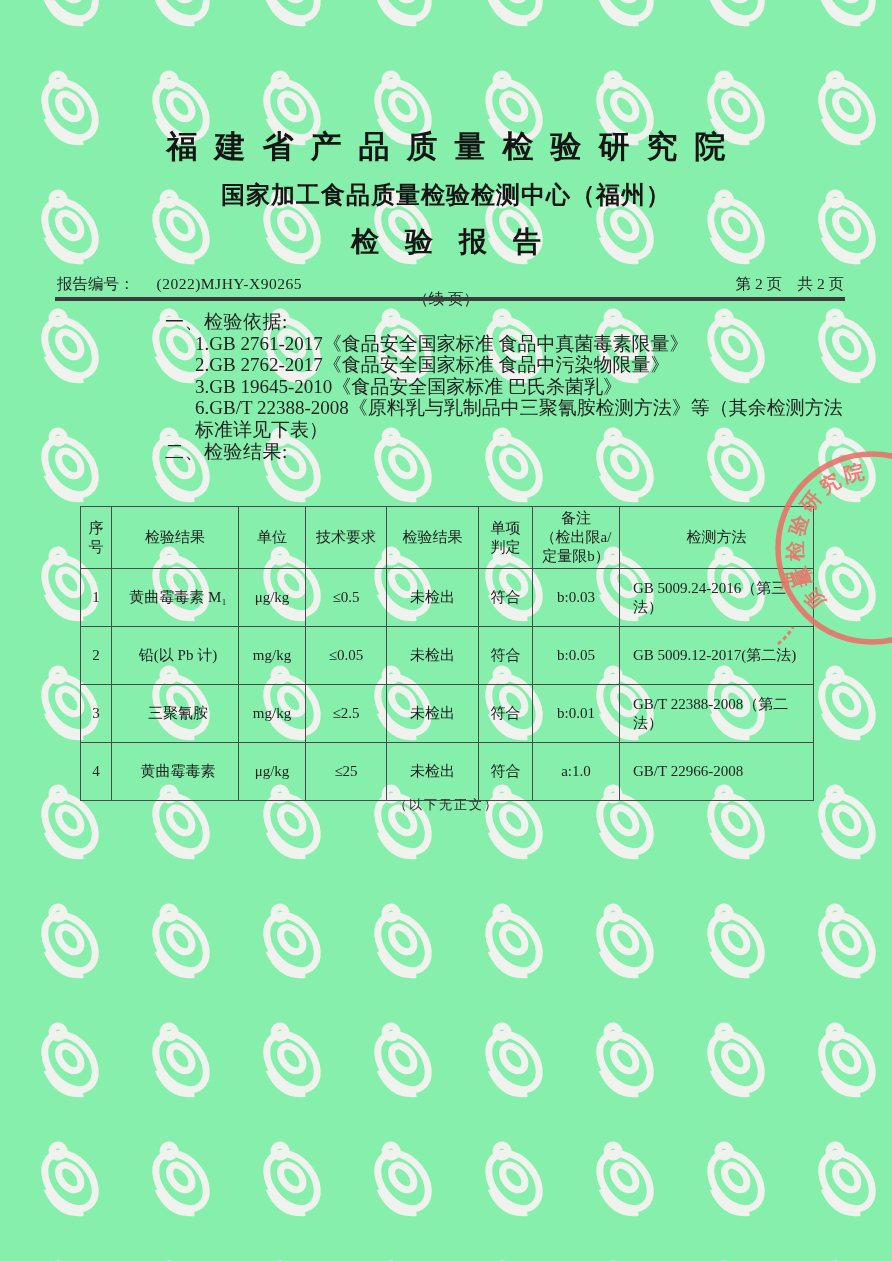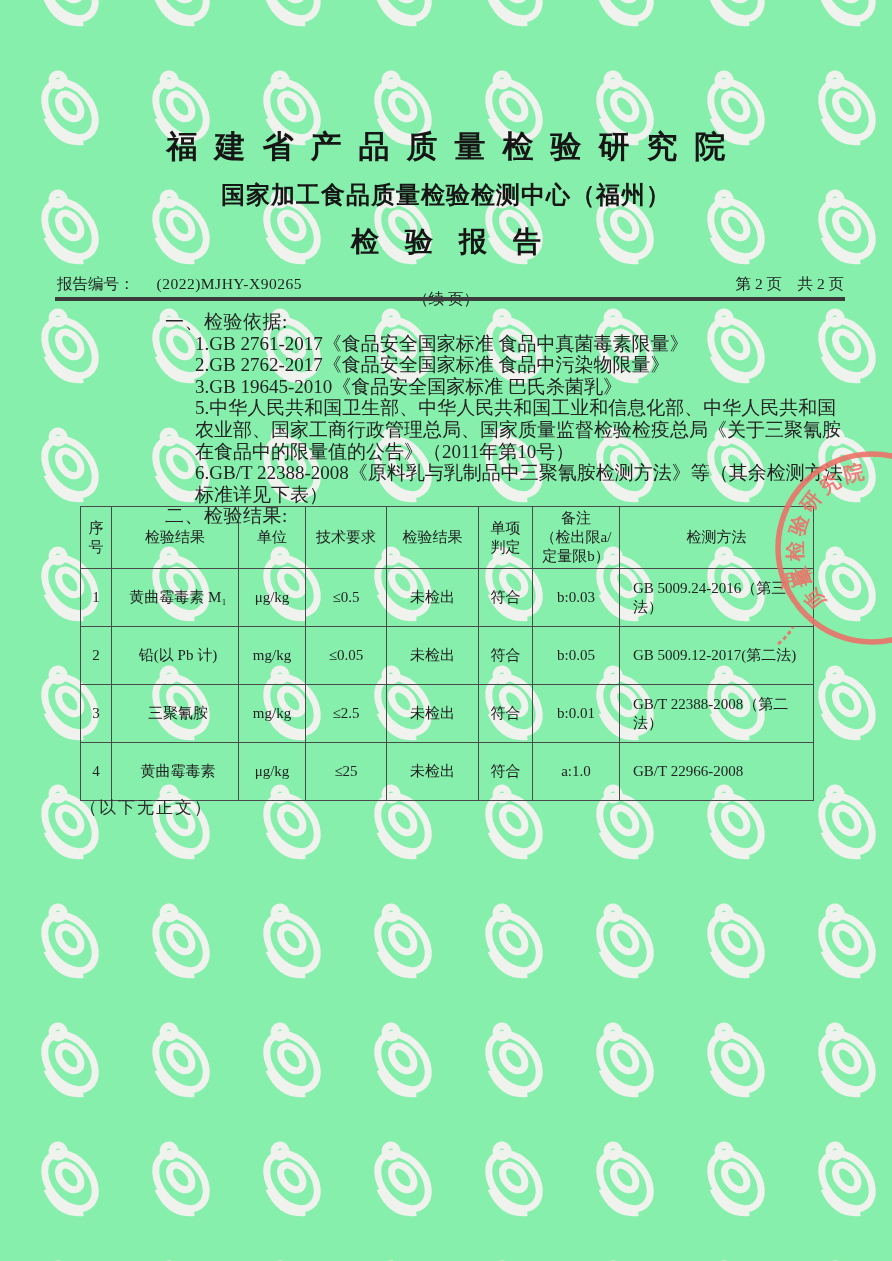--- a/index.html
+++ b/index.html
@@ -57,21 +57,21 @@
     text-align:center;vertical-align:middle;
     padding:2px 3px;font-weight:normal;
     overflow:hidden;
   }
   table.results thead tr{height:59px;}
   table.results tbody tr{height:58px;}
   table.results th{white-space:pre-line;line-height:19px;}
   table.results td.c-item{text-align:center;padding-left:9px;}
   table.results td.c-method{text-align:left;padding-left:13px;}
 
-  .footnote{position:absolute;top:796px;left:80px;width:733px;font-size:17px;color:#2b2b2b;letter-spacing:2px;}
+  .footnote{position:absolute;top:796px;left:80px;width:733px;text-align:center;font-size:13px;color:#2b2b2b;letter-spacing:2px;}
 
   .stamp{position:absolute;left:770px;top:448px;width:122px;height:210px;z-index:2;pointer-events:none;}
   .stamp svg{mix-blend-mode:multiply;opacity:.88;}
 </style>
 </head>
 <body>
 
 <div class="page">
 
   <svg class="wm" width="892" height="1261">
@@ -102,21 +102,20 @@
       <span class="m-right">第 2 页　共 2 页</span>
     </div>
     <div class="rule"></div>
 
     <div class="body-block">
       <div class="sec-heading">一、检验依据:</div>
       <div class="items">
         <div>1.GB 2761-2017《食品安全国家标准 食品中真菌毒素限量》</div>
         <div>2.GB 2762-2017《食品安全国家标准 食品中污染物限量》</div>
         <div>3.GB 19645-2010《食品安全国家标准 巴氏杀菌乳》</div>
-        <div>5.中华人民共和国卫生部、中华人民共和国工业和信息化部、中华人民共和国农业部、国家工商行政管理总局、国家质量监督检验检疫总局《关于三聚氰胺在食品中的限量值的公告》（2011年第10号）</div>
         <div>6.GB/T 22388-2008《原料乳与乳制品中三聚氰胺检测方法》等（其余检测方法标准详见下表）</div>
       </div>
       <div class="sec-heading">二、检验结果:</div>
     </div>
 
     <table class="results">
       <colgroup>
         <col style="width:31px">
           <col style="width:127px">
           <col style="width:67px">

